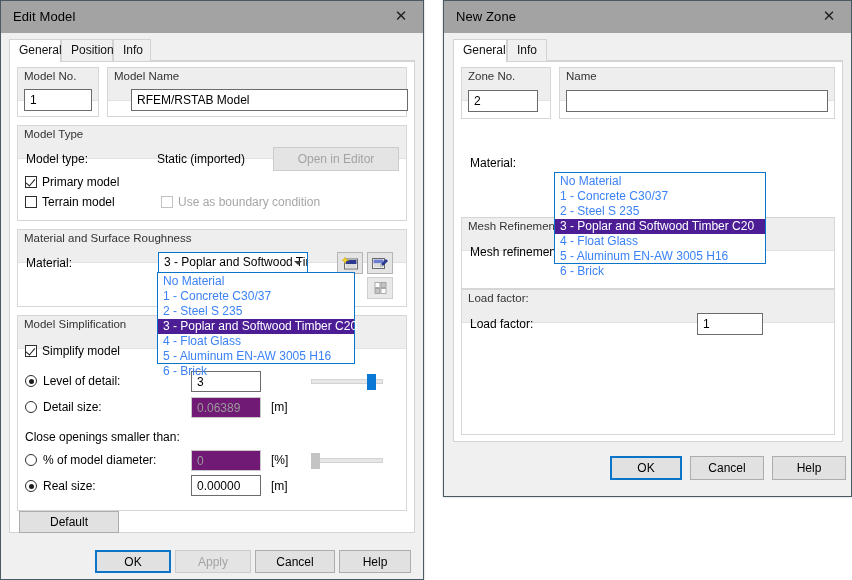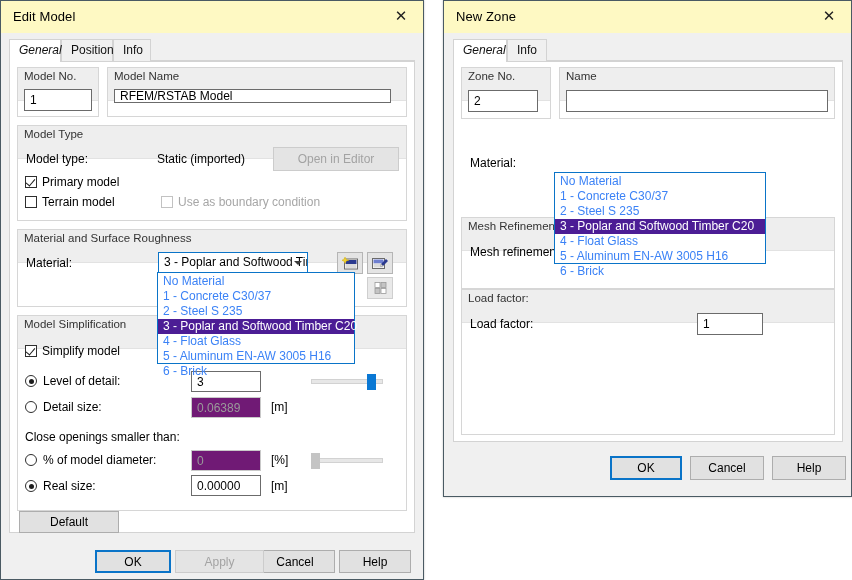--- a/index.html
+++ b/index.html
@@ -17,21 +17,21 @@
   
   .window{
     position:absolute;
     background:#f0f0f0;
     border:1px solid #4a5a63;
     box-sizing:border-box;
     box-shadow:0 0 2px rgba(0,0,0,.25);
   }
   .titlebar{
     height:32px;
-    background:#fef9c3;
+    background:#a3a3a3;
     position:relative;
     box-sizing:border-box;
   }
   .titlebar .title{
     position:absolute;
     left:12px; top:8px;
     font-size:13px;
     color:#000;
     letter-spacing:.1px;
   }
@@ -66,21 +66,20 @@
     border:1px solid #d3d3d3;
     border-bottom:none;
     color:#111;
     white-space:nowrap;
   }
   .tab.active{
     background:#ffffff;
     border-color:#d3d3d3;
     z-index:3;
     height:23px;
-    font-style:italic;
   }
 
   
   .tabpanel{
     position:absolute;
     background:#ffffff;
     border:1px solid #d3d3d3;
     box-sizing:border-box;
   }
 
@@ -267,21 +266,21 @@
   <div class="tabpanel" style="left:8px;top:60px;width:406px;height:472px;"></div>
 
   <div class="group" style="left:16px;top:66px;width:82px;height:50px;">
     <div class="ghead">Model No.</div>
   </div>
   <input class="tbox" style="left: 23px; top: 88px; width: 68px; height: 22px;" value="1">
 
   <div class="group" style="left:106px;top:66px;width:300px;height:50px;">
     <div class="ghead">Model Name</div>
   </div>
-  <input class="tbox" style="left: 113px; top: 88px; width: 277px; height: 14px;" value="RFEM/RSTAB Model">
+  <input class="tbox" style="left: 130px; top: 88px; width: 277px; height: 22px;" value="RFEM/RSTAB Model">
 
   <div class="group" style="left:16px;top:124px;width:390px;height:96px;">
     <div class="ghead">Model Type</div>
   </div>
   <div class="lbl" style="left:25px;top:151px;">Model type:</div>
   <div class="lbl" style="left:156px;top:151px;">Static (imported)</div>
   <div class="btn disabled" style="left:272px;top:146px;width:126px;height:24px;">Open in Editor</div>
 
   <div class="chk checked" style="left:24px;top:174px;">
     <span class="box"></span>
@@ -375,21 +374,21 @@
     <span class="circ"></span>
     <span>Real size:</span>
   </div>
   <input class="tbox" style="left: 190px; top: 474px; width: 70px; height: 21px;" value="0.00000">
   <div class="unit" style="left:270px;top:478px;">[m]</div>
 
   <div class="btn" style="left:18px;top:510px;width:100px;height:22px;">Default</div>
 
   <div class="btn default" style="left:94px;top:549px;width:76px;height:23px;">OK</div>
   <div class="btn" style="left:254px;top:549px;width:80px;height:23px;">Cancel</div>
-  <div class="btn disabled" style="left:174px;top:549px;width:89px;height:23px;text-align:right;">Apply</div>
+  <div class="btn disabled" style="left:174px;top:549px;width:76px;height:23px;text-align:right;">Apply</div>
   <div class="btn" style="left:338px;top:549px;width:72px;height:23px;">Help</div>
 </div>
 
 <div class="droplist" style="left:157px;top:272px;width:198px;height:92px;">
   <div class="opt">No Material</div>
   <div class="opt">1 - Concrete C30/37</div>
   <div class="opt">2 - Steel S 235</div>
   <div class="opt sel">3 - Poplar and Softwood Timber C20</div>
   <div class="opt">4 - Float Glass</div>
   <div class="opt">5 - Aluminum EN-AW 3005 H16</div>

